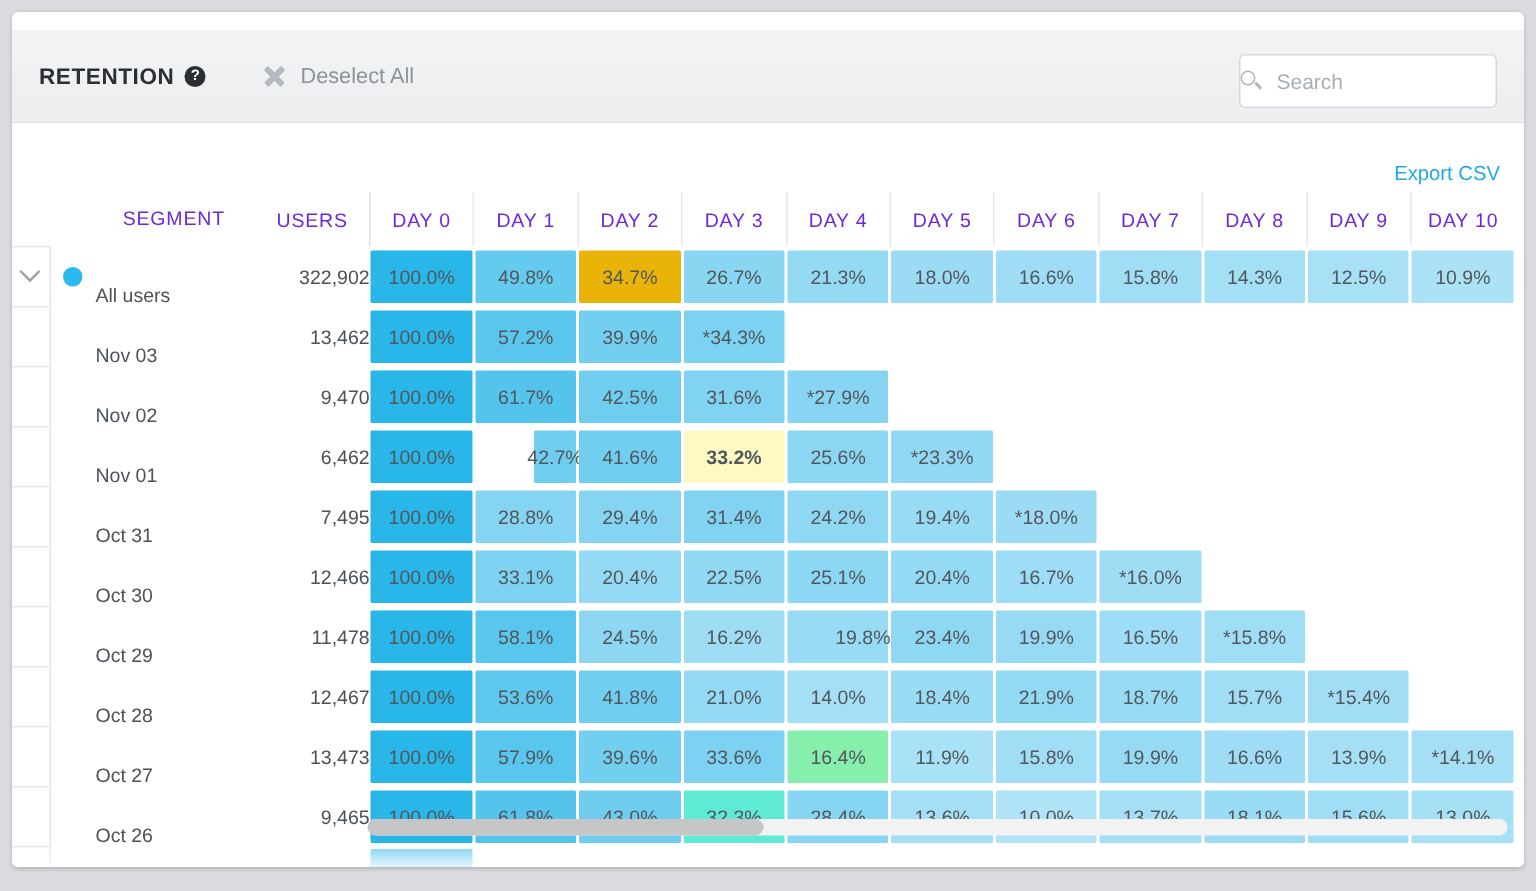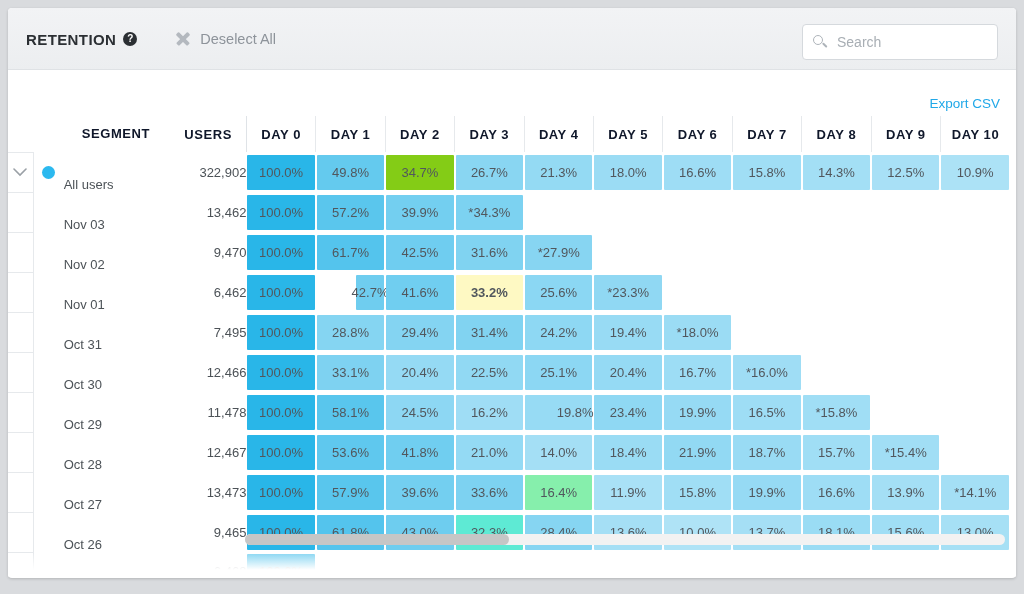--- a/index.html
+++ b/index.html
@@ -24,20 +24,21 @@
     box-shadow: 0 1px 3px rgba(0,0,0,0.18);
     overflow: hidden;
   }
 
   
   .header {
     position: relative;
     height: 62px;
     background: linear-gradient(to bottom, #f2f3f5 0%, #eceef0 100%);
     border-bottom: 1px solid #dfe2e5;
+    margin-top: 12px;
   }
   .header-left {
     position: absolute;
     left: 18px; top: 0; height: 62px;
     display: flex; align-items: center;
   }
   .title {
     font-size: 15px;
     font-weight: bold;
     letter-spacing: 0.4px;
@@ -76,26 +77,26 @@
   }
   .x-icon:before { transform: rotate(45deg); }
   .x-icon:after  { transform: rotate(-45deg); }
   .deselect-label {
     font-size: 14.5px;
     color: #8d939a;
   }
   .search-box {
     position: absolute;
     right: 18px; top: 16px;
-    width: 196px; height: 36px;
+    width: 172px; height: 36px;
     background: #ffffff;
     border: 1px solid #d5d9dd;
     border-radius: 4px;
     display: flex; align-items: center;
-    padding: 0 10px;
+    padding: 0 0;
   }
   .search-icon {
     width: 15px; height: 15px;
     position: relative;
     flex: none;
     margin-right: 9px;
   }
   .search-icon .ring {
     position: absolute;
     left: 0; top: 0;
@@ -153,23 +154,23 @@
   
   col.c-chev { width: 25px; }
   col.c-seg  { width: 130px; }
   col.c-usr  { width: 82px; }
   col.c-day  { width: 69px; }
 
   thead th {
     height: 36px;
     vertical-align: middle;
     font-size: 12.2px;
-    font-weight: bold;
+    font-weight: normal;
     letter-spacing: 0.55px;
-    color: #0f172a;
+    color: #6d28d9;
     text-align: center;
     background: #ffffff;
   }
   thead th.h-seg { text-align: right; padding-right: 14px; }
   thead th.h-usr { text-align: right; padding-right: 14px; }
   thead th.h-day { border-left: 1px solid #e6e9ec; }
   thead th.h-day.first { border-left: 1px solid #dfe3e7; }
 
   tbody tr { height: 39.4px; }
   tbody td { vertical-align: middle; }
@@ -326,21 +327,21 @@
                   </div>
                 </td>
                 <td class="usr-cell">322,902</td>
                 <td class="day">
                   <div class="cell" style="background: rgb(41, 182, 232);">100.0%</div>
                 </td>
                 <td class="day">
                   <div class="cell" style="background: rgb(100, 202, 238);">49.8%</div>
                 </td>
                 <td class="day">
-                  <div class="cell" style="background: #84cc16;">34.7%</div>
+                  <div class="cell" style="background: #eab308;">34.7%</div>
                 </td>
                 <td class="day">
                   <div class="cell" style="background: rgb(137, 214, 242);">26.7%</div>
                 </td>
                 <td class="day">
                   <div class="cell" style="background: rgb(148, 218, 243);">21.3%</div>
                 </td>
                 <td class="day">
                   <div class="cell" style="background: rgb(155, 220, 244); text-align: center;">18.0%</div>
                 </td>

